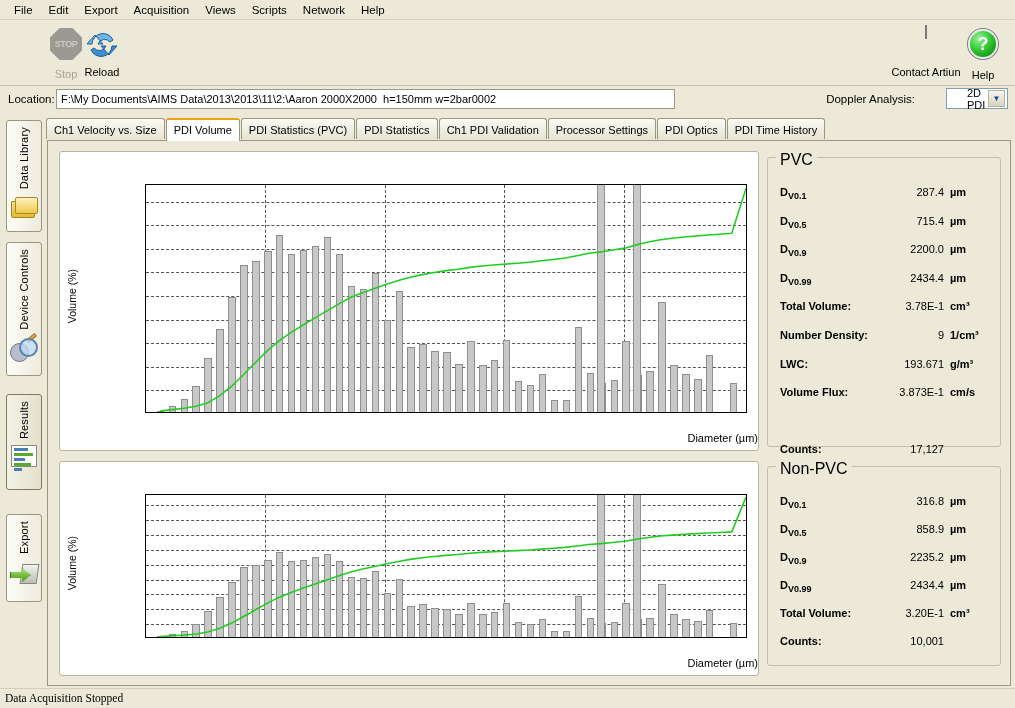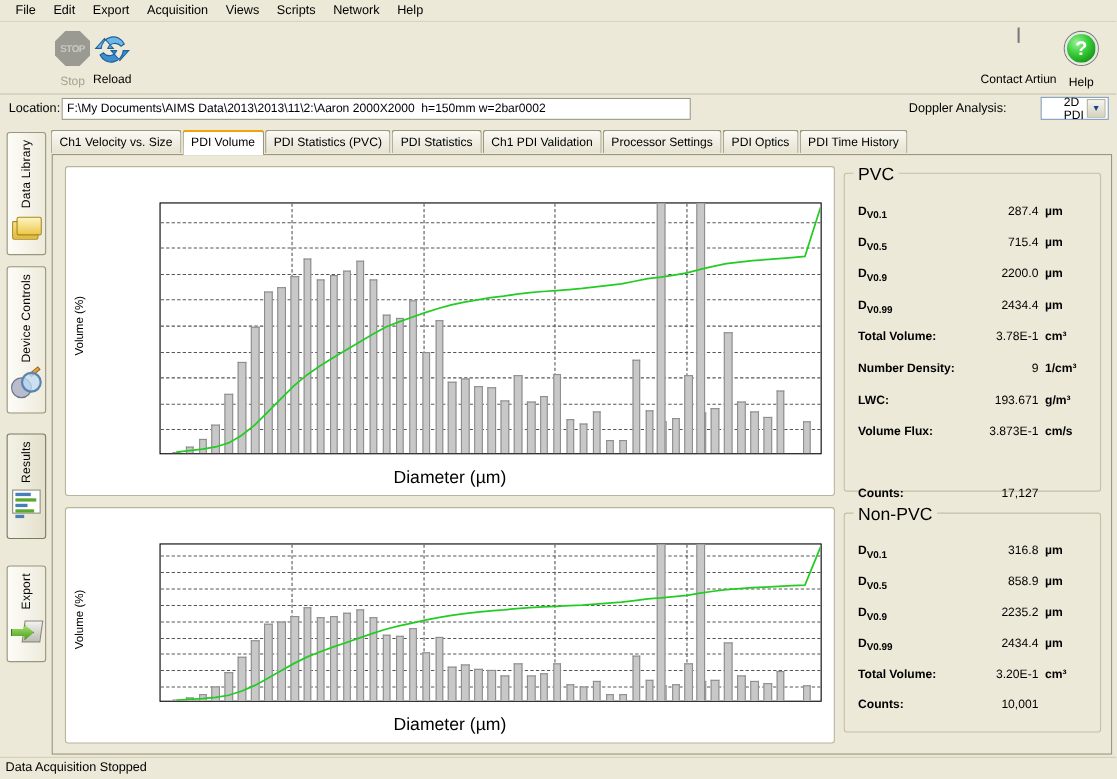--- a/index.html
+++ b/index.html
@@ -97,21 +97,21 @@
     display:flex; align-items:center; justify-content:center;
     box-shadow: 0 0 0 1px #7a7a7a;
   }
 
   
   #locbar {
     position: absolute; left: 0; top: 86px; width: 1015px; height: 28px;
   }
   #loc-label { position: absolute; left: 8px; top: 7px; font-size: 11.5px; }
   #loc-input {
-    position: absolute; left: 56px; top: 3px; width: 572px; height: 20px;
+    position: absolute; left: 56px; top: 3px; width: 619px; height: 20px;
     border: 1px solid #9a9a86; background: #fff;
     font-family: "Liberation Sans", sans-serif; font-size: 11px;
     padding: 1px 4px; color: #000;
   }
   #doppler-label { position: absolute; right: 100px; top: 7px; font-size: 11.5px; white-space: nowrap;}
   #doppler-select {
     position: absolute; right: 7px; top: 2px; width: 62px; height: 21px;
     border: 1px solid #7f9db9; background: #fff;
     display:flex; align-items:center;
     font-size: 11px;
@@ -245,21 +245,21 @@
   #chartbox-nonpvc { left: 11px; top: 320px; width: 700px; height: 215px; }
 
   .chart-title {
     position: absolute; left: 0; right: 0; top: 8px;
     text-align: center;
     font-size: 14.5px;
     color: #000;
   }
   .chart-xlabel {
     position: absolute; left: 0; right: 0; bottom: 6px;
-    text-align: center; font-size: 16px; margin-top: 15px;
+    text-align: right; font-size: 11px; margin-top: 15px;
   }
   .chart-ylabel {
     position: absolute;
     writing-mode: vertical-rl; transform: rotate(180deg);
     font-size: 10.5px;
     left: 6px;
   }
   .plot {
     position: absolute;
     background: #fff;
@@ -305,20 +305,21 @@
   .stat-unit {
     position: absolute; left: 182px; top: 2px;
     font-size: 11px; font-weight: bold;
   }
 
   
   #statusbar {
     position: absolute; left: 0; bottom: 0; width: 1015px; height: 20px;
     background: #ece9d8;
     border-top: 1px solid #d3cfba;
+    font-family: Liberation Serif, serif;
   }
   #status-text { position: absolute; left: 5px; top: 3px; font-size: 11.5px; }
 </style>
 </head>
 <body>
 
 <div id="app">
 
   <div id="menubar">
     <div class="menu-item">File</div>

